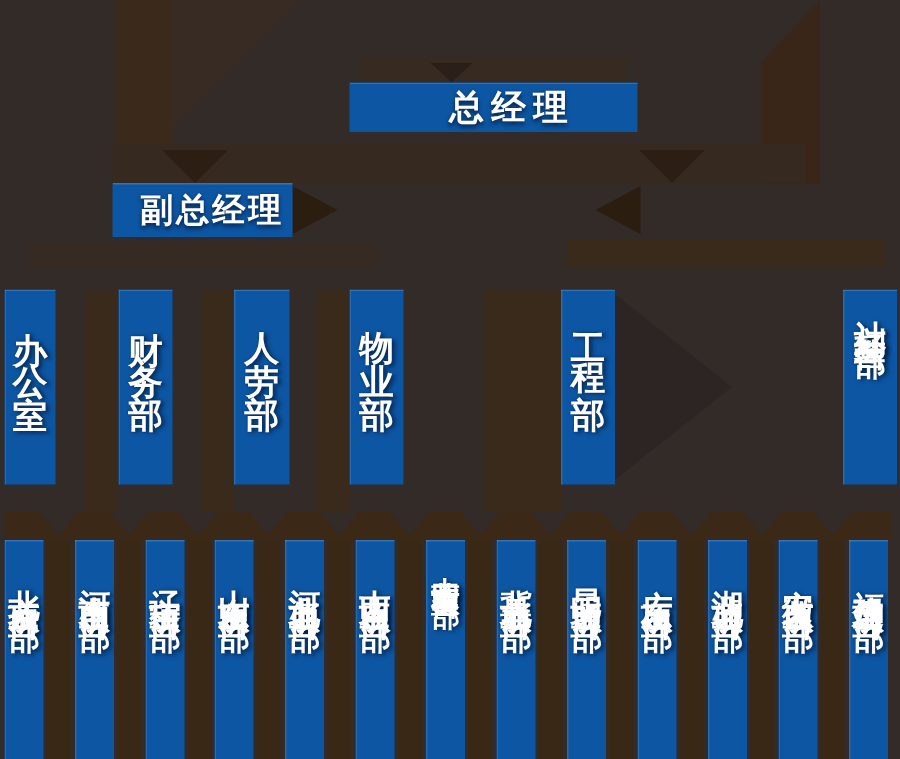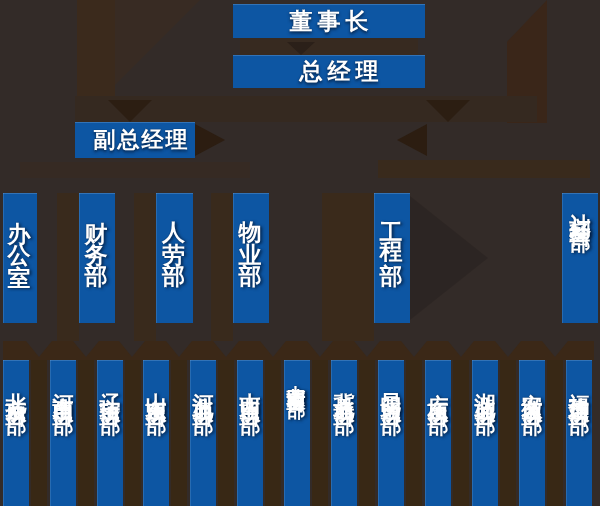--- a/index.html
+++ b/index.html
@@ -82,23 +82,20 @@
   <div class="deco" style="left:171px;top:360px;width:16px;height:146px;background:#382815;"></div>
   <div class="deco" style="left:218px;top:360px;width:16px;height:146px;background:#382815;"></div>
   <div class="deco" style="left:265px;top:360px;width:16px;height:146px;background:#382815;"></div>
   <div class="deco" style="left:312px;top:360px;width:16px;height:146px;background:#382815;"></div>
   <div class="deco" style="left:359px;top:360px;width:16px;height:146px;background:#382815;"></div>
   <div class="deco" style="left:406px;top:360px;width:16px;height:146px;background:#382815;"></div>
   <div class="deco" style="left:453px;top:360px;width:16px;height:146px;background:#382815;"></div>
   <div class="deco" style="left:500px;top:360px;width:16px;height:146px;background:#382815;"></div>
   <div class="deco" style="left:547px;top:360px;width:16px;height:146px;background:#382815;"></div>
 
-  <div class="hbox" style="left:233px;top:4px;width:192px;height:34px;">
-    <span>董事长</span>
-  </div>
   <div class="hbox" style="left:233px;top:55px;width:192px;height:33px;padding-left:25px;">
     <span>总经理</span>
   </div>
 
   <div class="hbox" style="left:75px;top:122px;width:120px;height:36px;font-size:22px;letter-spacing:2px;padding-left:13px;">
     <span>副总经理</span>
   </div>
 
   <div class="vbox" style="left:3px;top:193px;width:34px;height:130px;">
     <span class="vtext t3">办公室</span>

